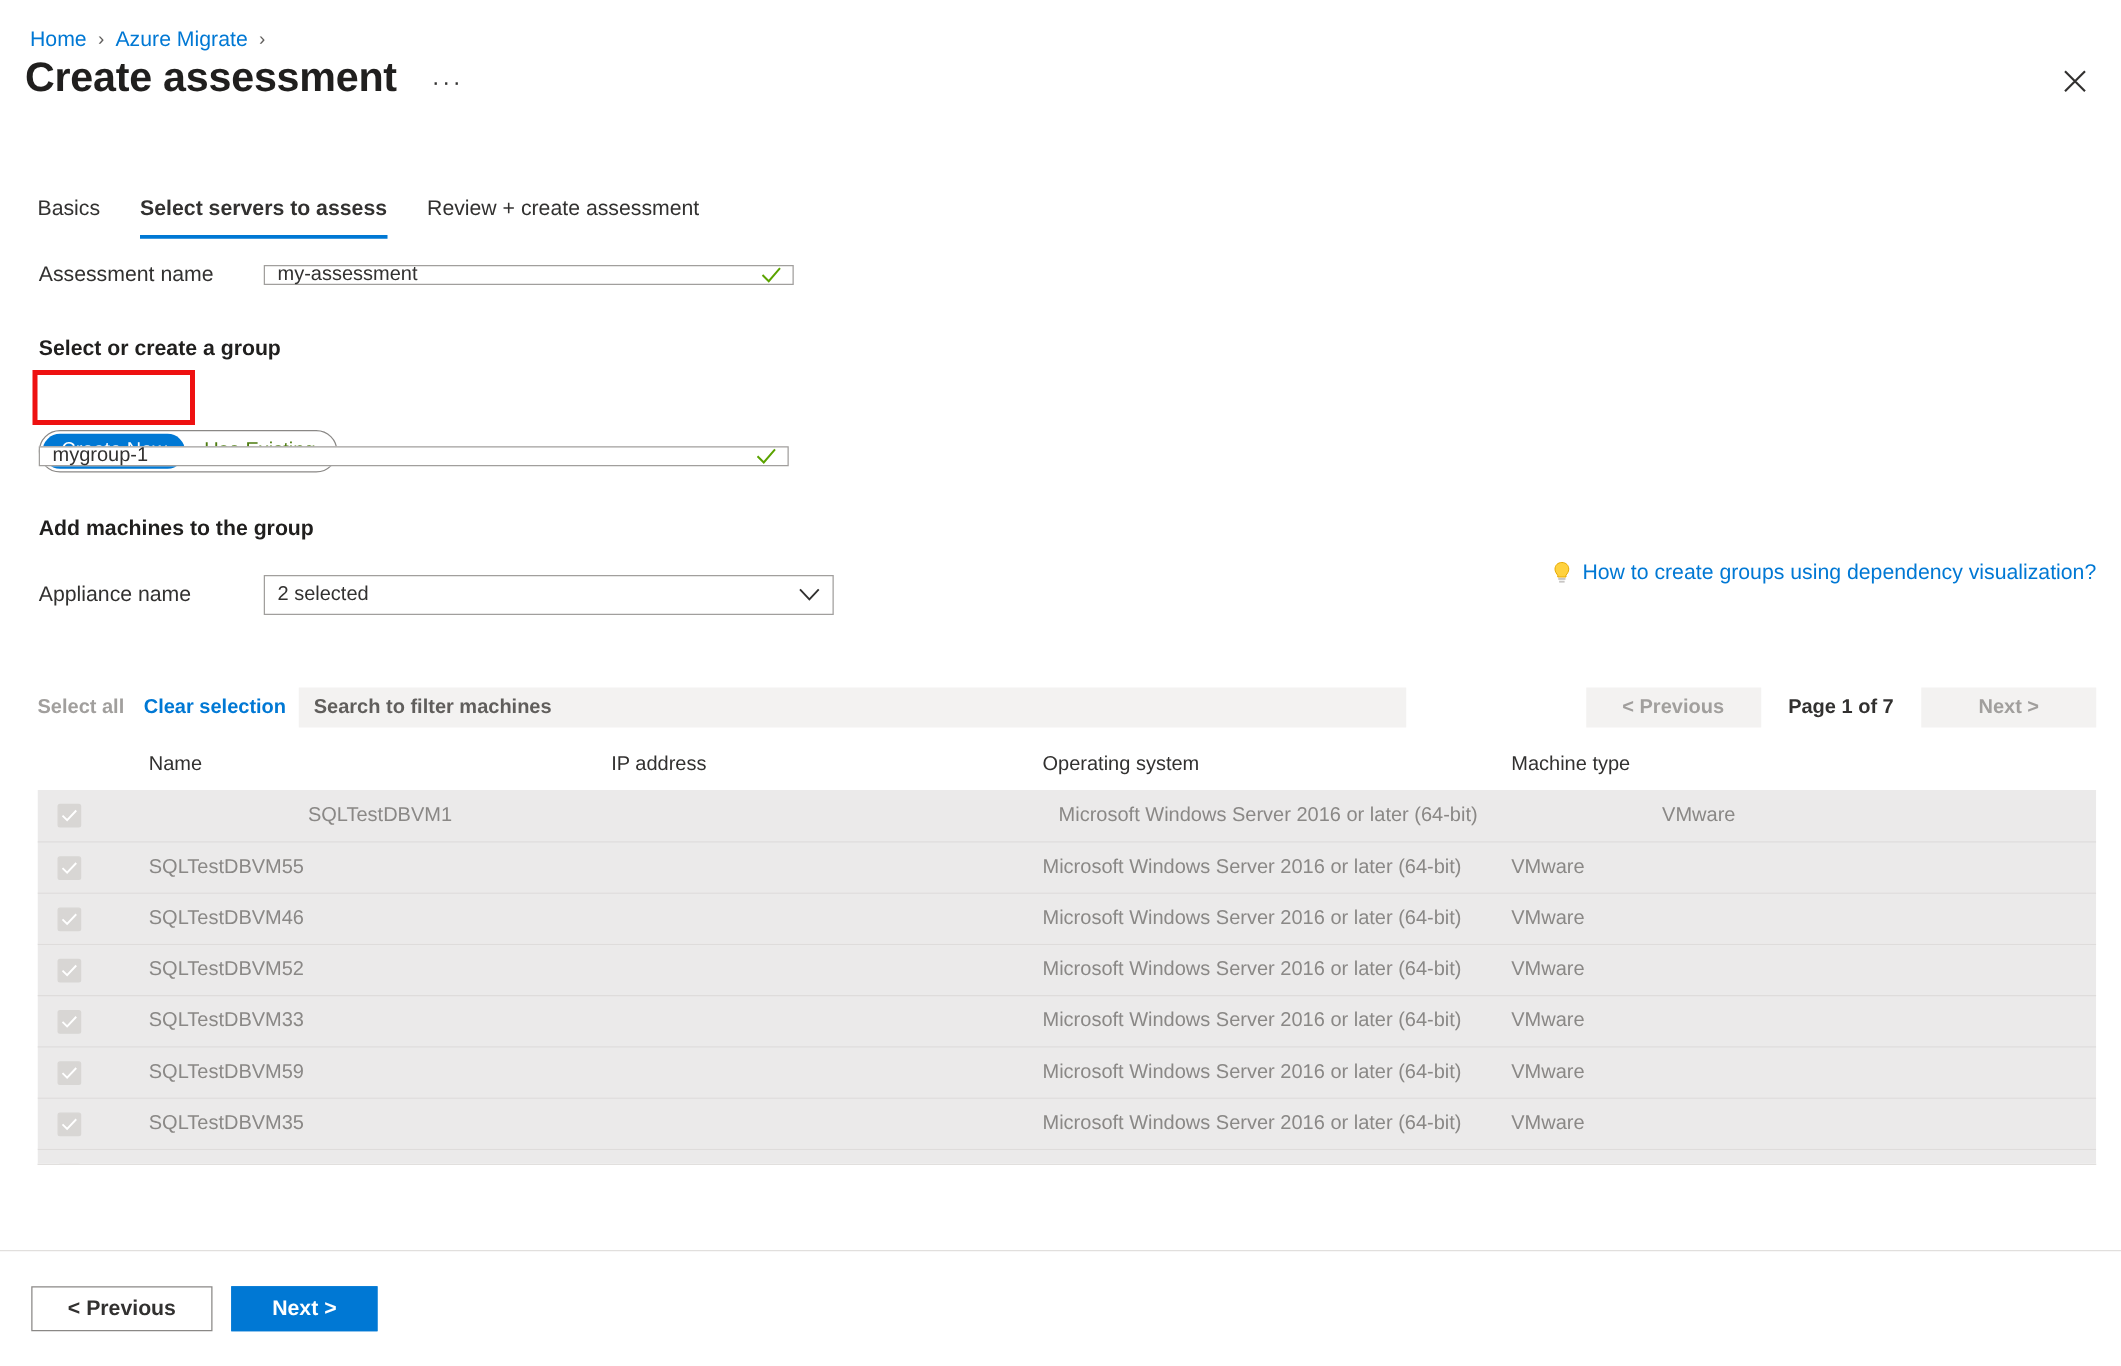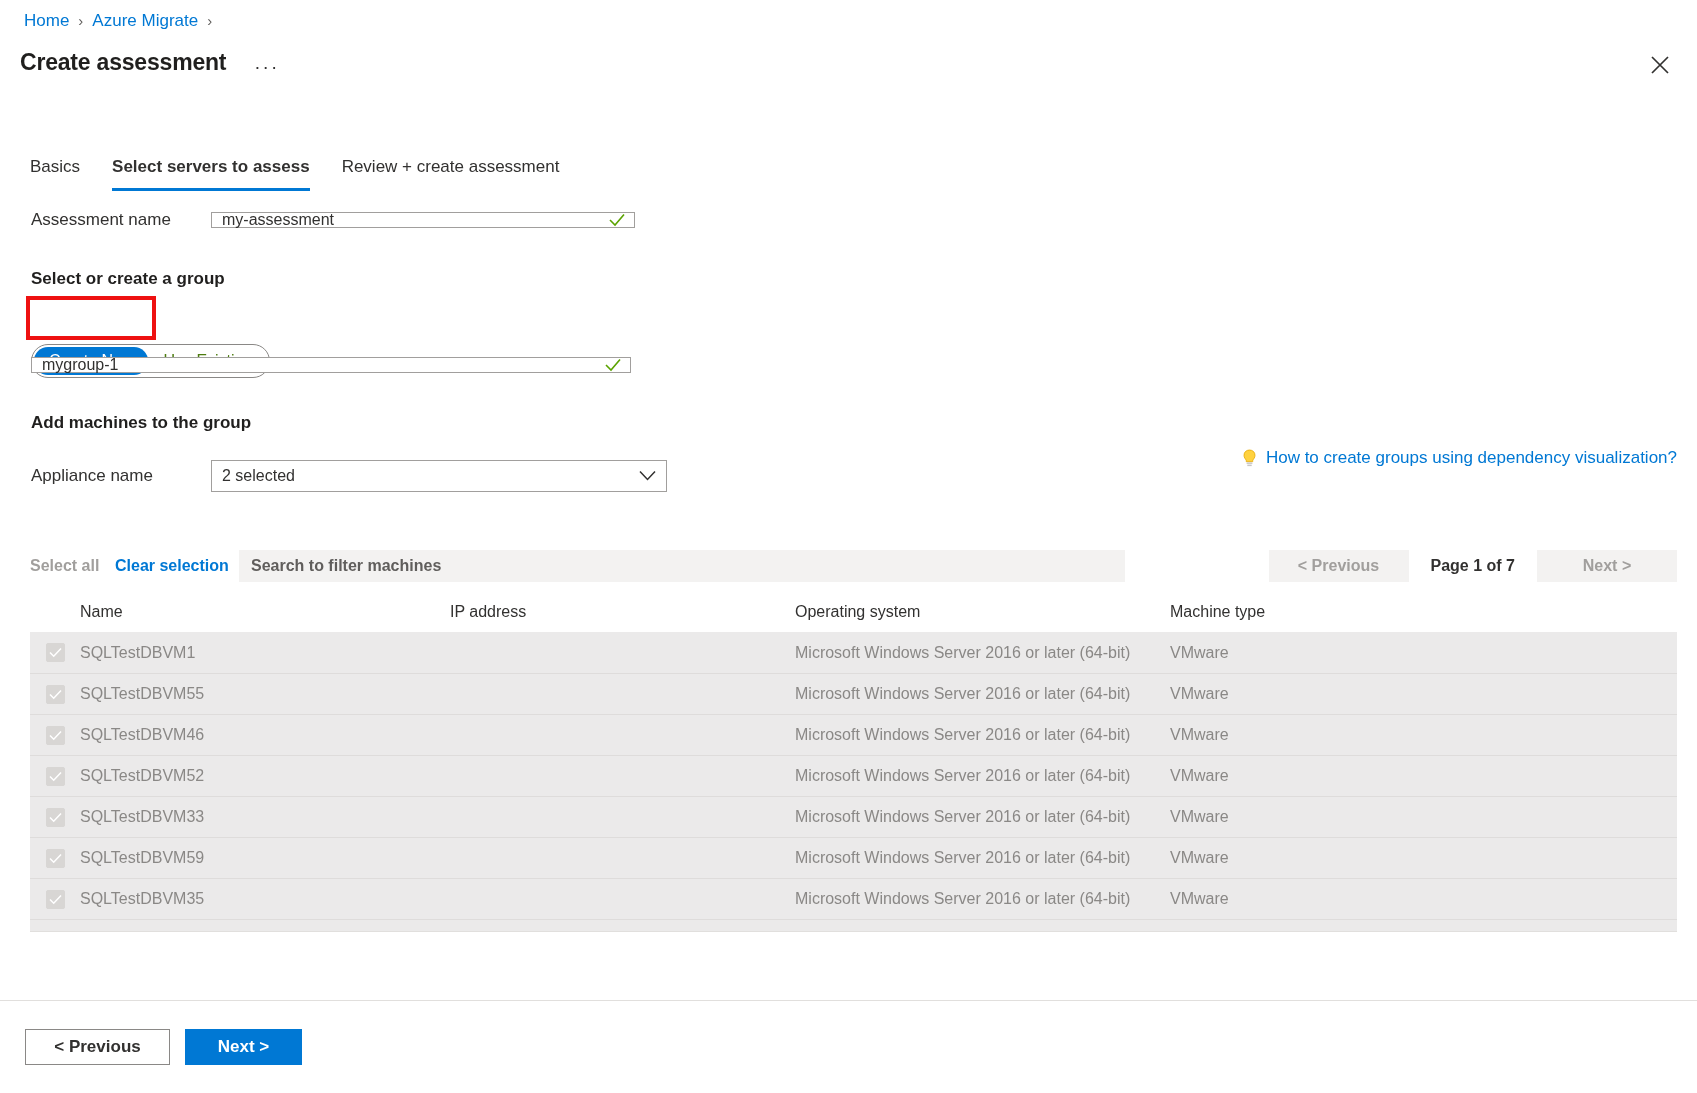--- a/index.html
+++ b/index.html
@@ -8,37 +8,37 @@
     width: 1697px; height: 1093px;
     background: #ffffff;
     font-family: "Segoe UI", "Liberation Sans", sans-serif;
     color: #323130;
     overflow: hidden;
   }
   .page { position: relative; width: 1697px; height: 1093px; }
 
   
   .breadcrumb {
-    position: absolute; left: 24px; top: 9px;
+    position: absolute; left: 24px; top: 20px;
     display: flex; align-items: center;
     font-size: 17px; line-height: 24px;
   }
   .crumb-link { color: #0078d4; cursor: pointer; }
   .crumb-sep {
     color: #605e5c; margin: 0 9px; font-size: 15px;
     font-weight: 400;
   }
 
   
   .title-row {
     position: absolute; left: 20px; top: 40px;
     display: flex; align-items: center;
   }
   .page-title {
-    font-size: 23px; font-weight: 600; color: #201f1e;
+    font-size: 33px; font-weight: 600; color: #201f1e;
     letter-spacing: -0.2px; line-height: 44px;
   }
   .ellipsis-menu {
     margin-left: 28px; margin-top: 10px;
     font-size: 19px; color: #323130; letter-spacing: 2px;
     cursor: pointer; user-select: none;
   }
   .close-btn {
     position: absolute; right: 20px; top: 48px;
     width: 34px; height: 34px; cursor: pointer;
@@ -174,23 +174,23 @@
   .thead {
     display: flex; height: 40px; align-items: center;
     font-size: 16px; color: #323130;
   }
   .trow {
     display: flex; height: 41px; align-items: center;
     background: #ebeaea;
     border-top: 1px solid #dedcdb;
     font-size: 16px; color: #8a8886;
   }
-  .trow:first-of-type { border-top: none; }
+  .trow:first-of-type { border-top: none; text-align: center; }
   .c-check { width: 50px; flex: 0 0 50px; display: flex; justify-content: center; }
-  .c-name  { width: 370px; flex: 0 0 370px; }
+  .c-name  { width: 370px; flex: 0 0 370px; margin-left: 39px; }
   .c-ip    { width: 345px; flex: 0 0 345px; }
   .c-os    {
     width: 375px; flex: 0 0 375px;
     white-space: nowrap; overflow: hidden; text-overflow: ellipsis;
     padding-right: 14px;
   }
   .c-mt    { width: 300px; flex: 0 0 300px; }
   .thead .c-name, .thead .c-ip, .thead .c-os, .thead .c-mt { color: #323130; }
   .cbox {
     width: 19px; height: 19px; background: #d8d6d4;

